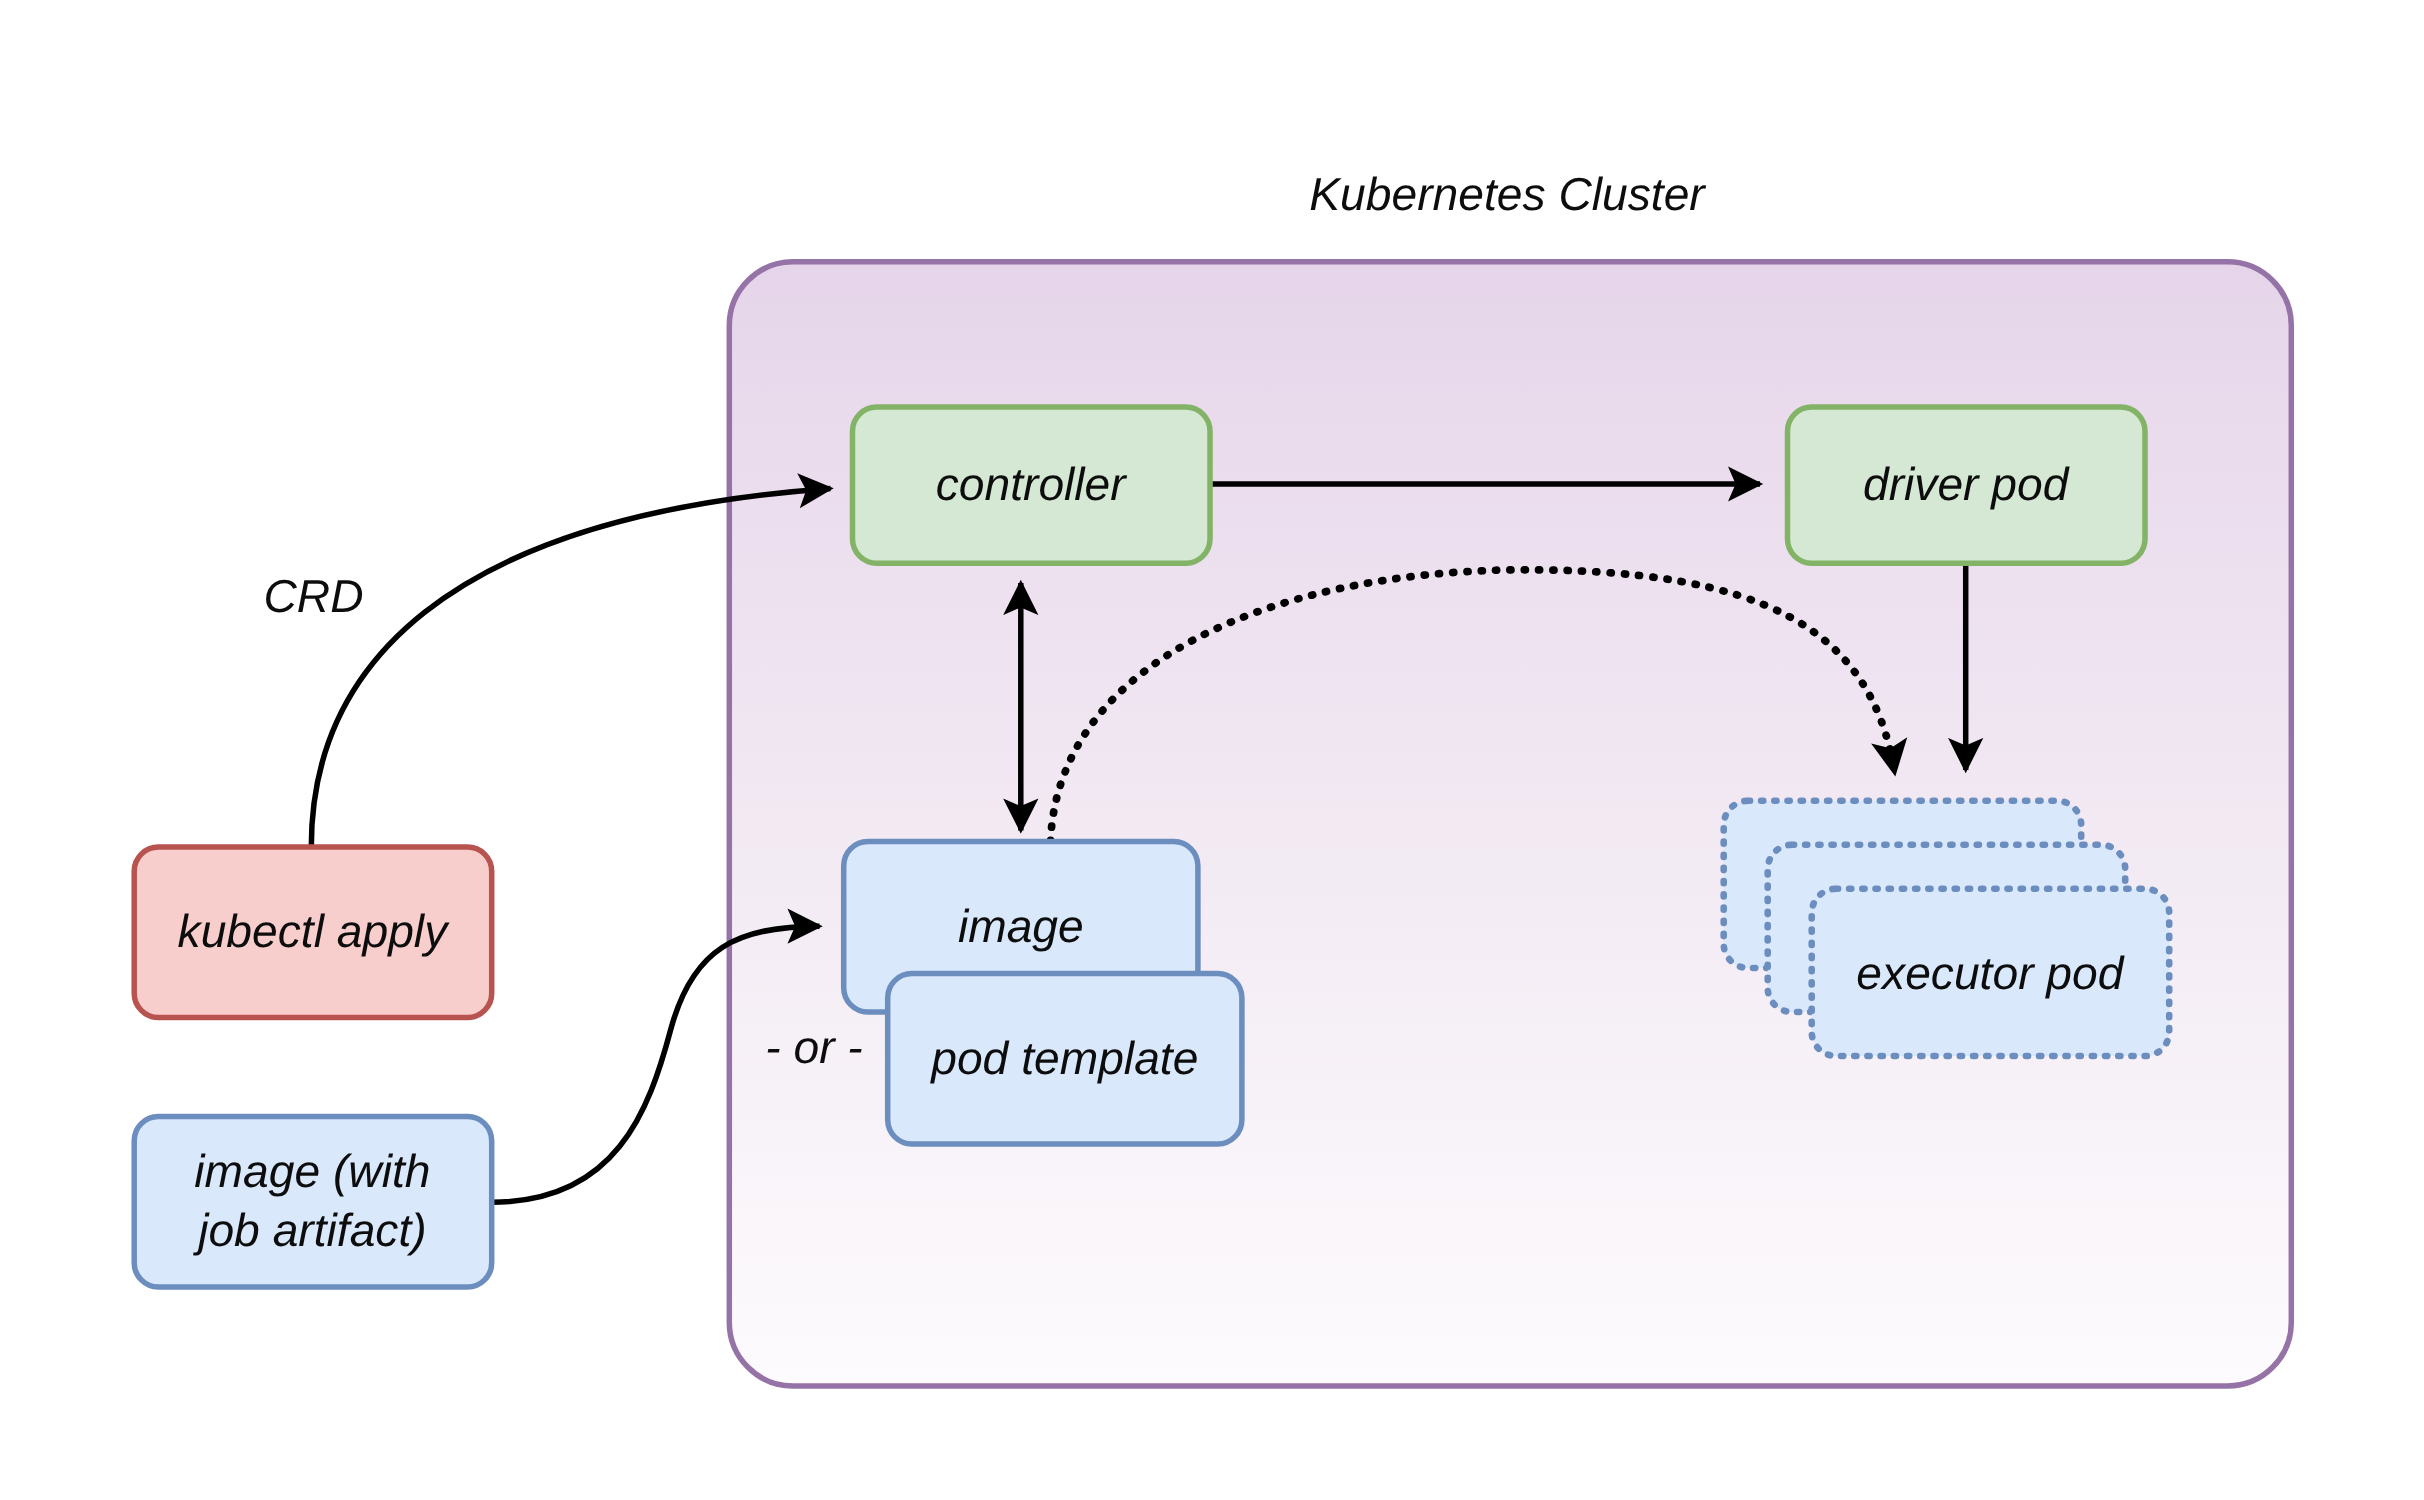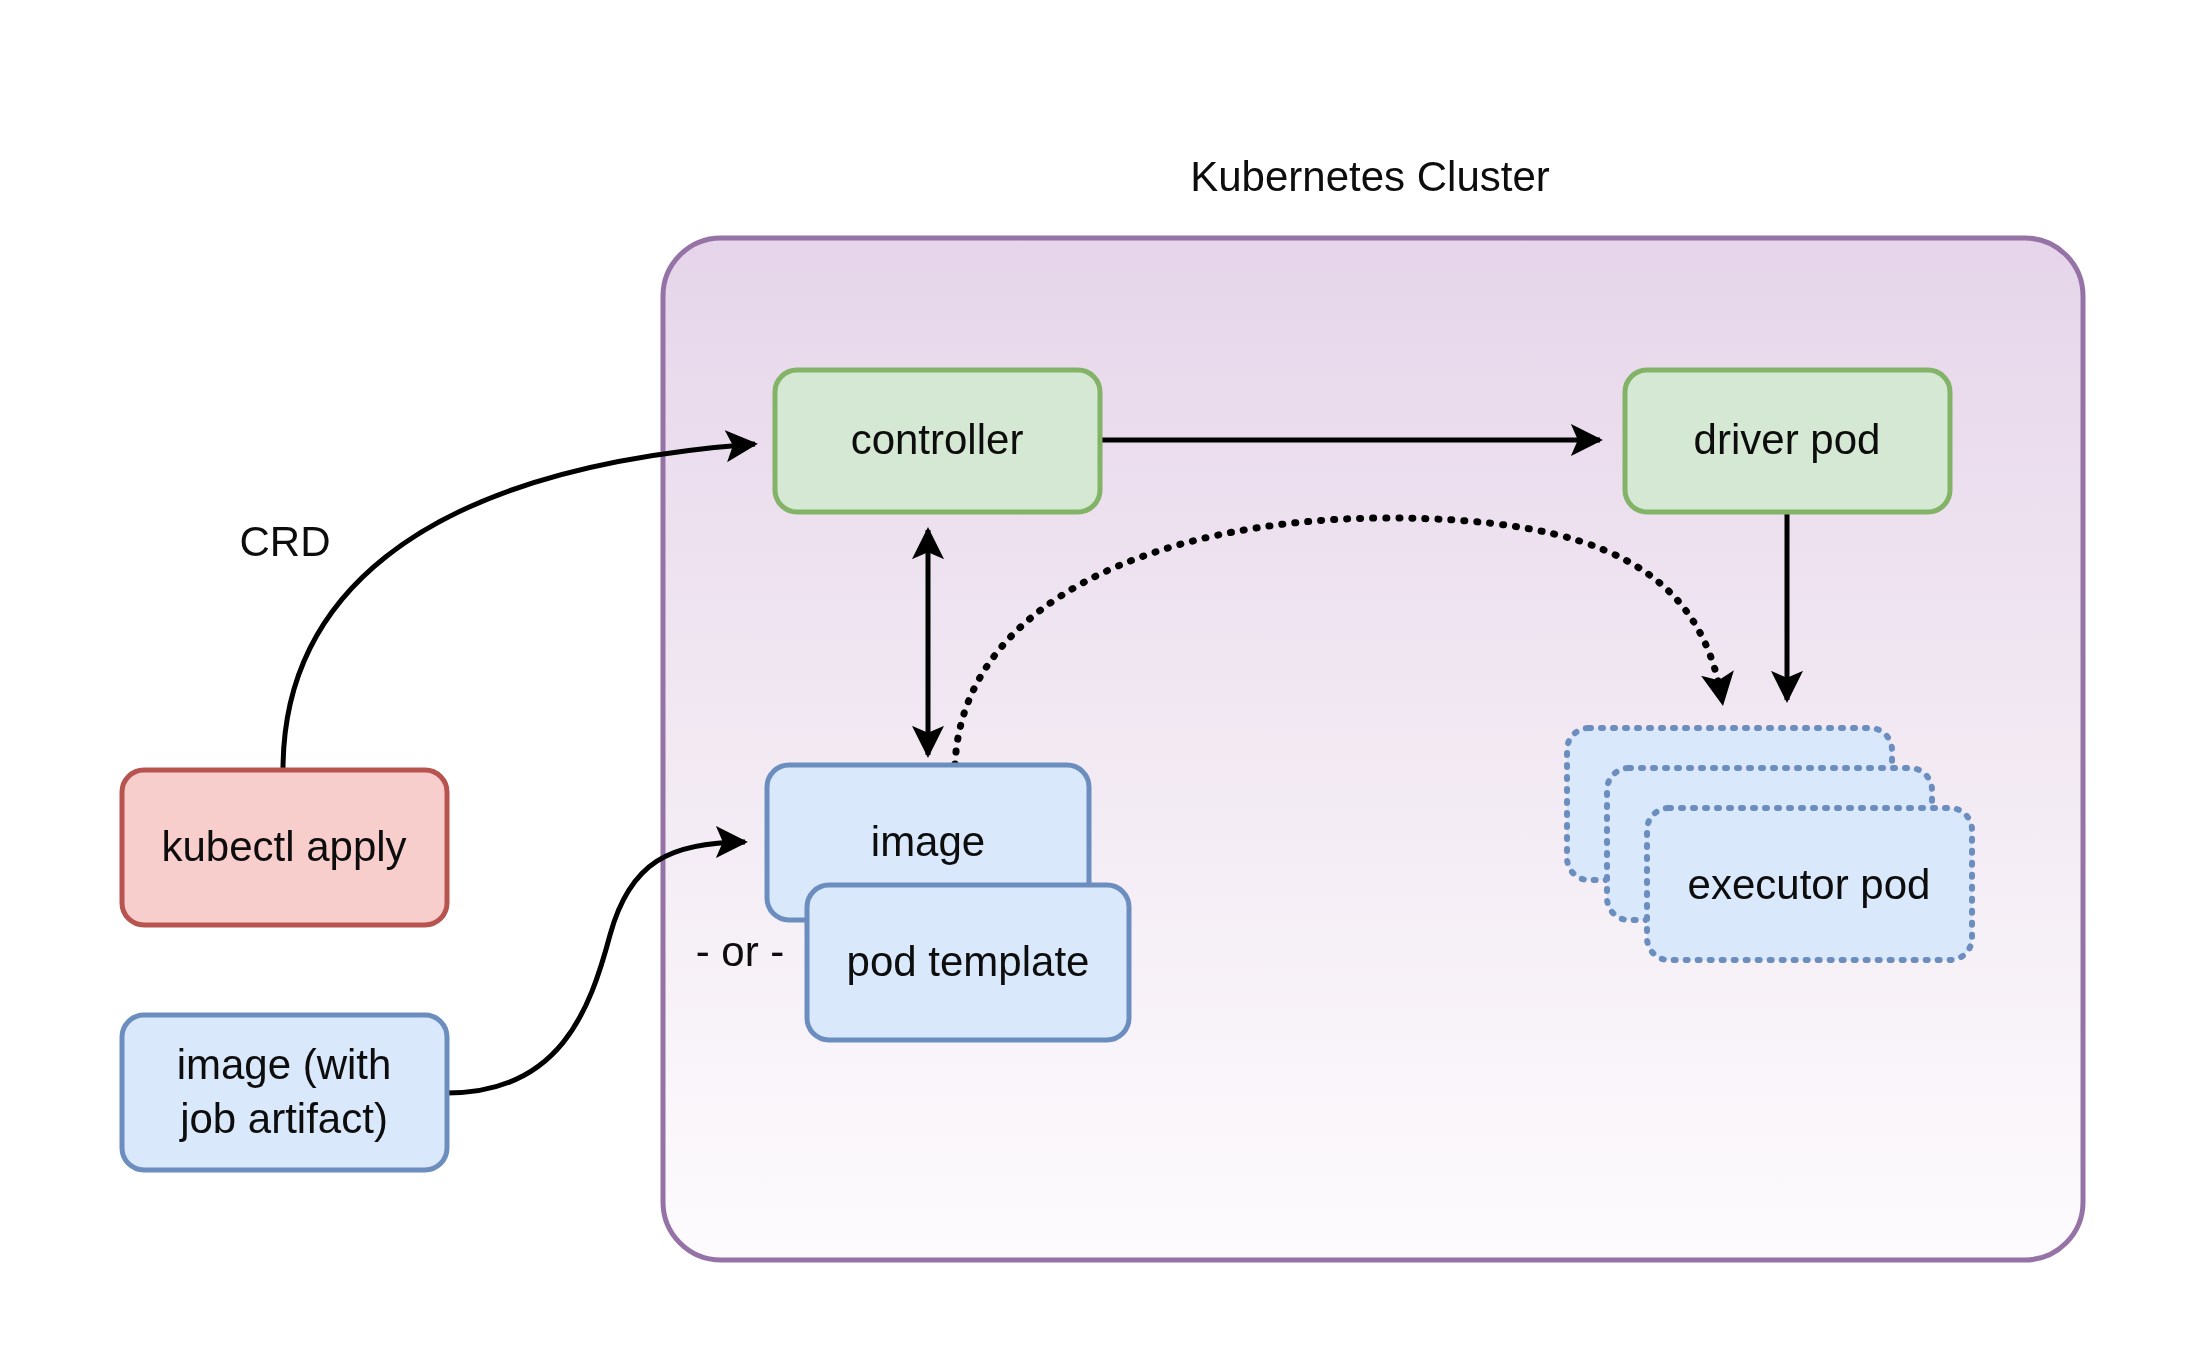--- a/index.html
+++ b/index.html
@@ -10,20 +10,21 @@
   body {
     width: 2204px;
     height: 1364px;
     overflow: hidden;
     font-family: "Liberation Sans", sans-serif;
   }
   #diagram-root {
     position: relative;
     width: 2204px;
     height: 1044px;
+    font-style: italic;
   }
   svg#diagram-svg {
     display: block;
     width: 2204px;
     height: 1364px;
   }
   .node-label {
     font-family: "Liberation Sans", sans-serif;
     font-size: 42px;
     fill: #0d0d0d;

